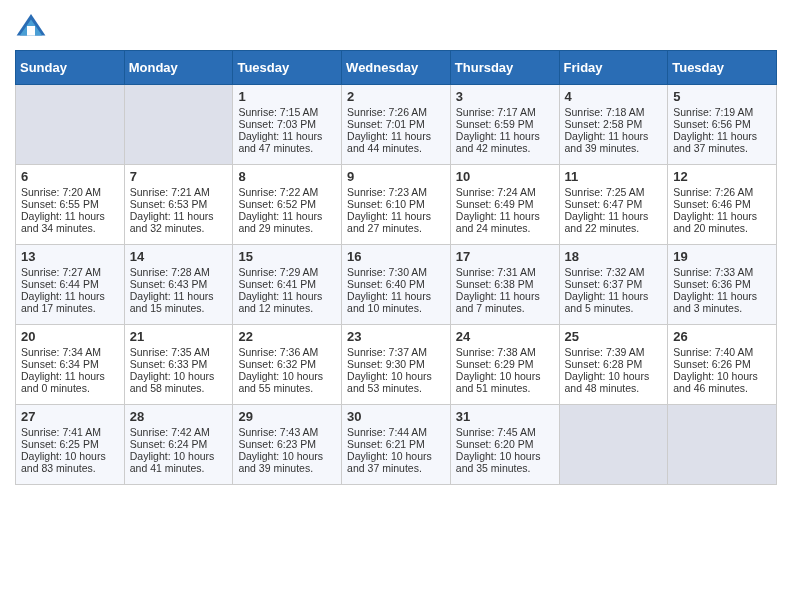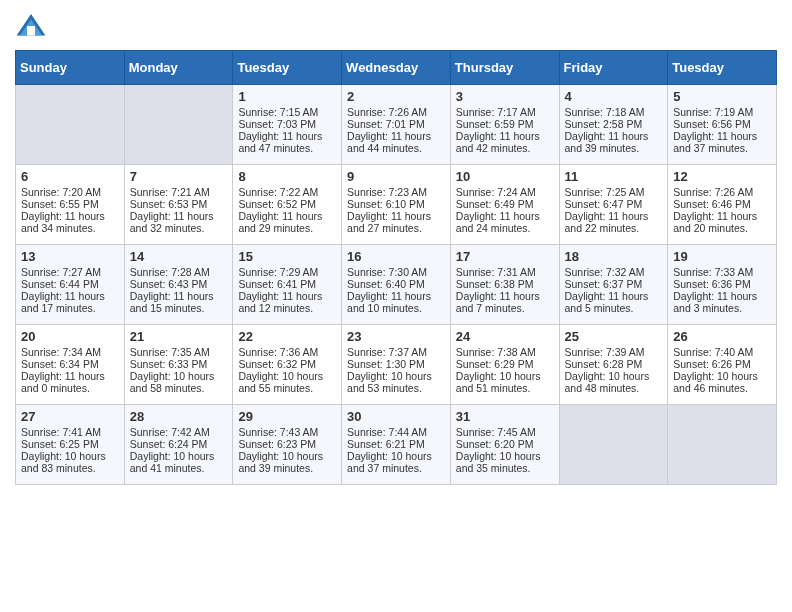--- a/index.html
+++ b/index.html
@@ -264,21 +264,21 @@
         </td>
         <td>
           <span class="day-number">22</span>
           <div>Sunrise: 7:36 AM</div>
           <div>Sunset: 6:32 PM</div>
           <div>Daylight: 10 hours and 55 minutes.</div>
         </td>
         <td>
           <span class="day-number">23</span>
           <div>Sunrise: 7:37 AM</div>
-          <div>Sunset: 1:30 PM</div>
+          <div>Sunset: 9:30 PM</div>
           <div>Daylight: 10 hours and 53 minutes.</div>
         </td>
         <td>
           <span class="day-number">24</span>
           <div>Sunrise: 7:38 AM</div>
           <div>Sunset: 6:29 PM</div>
           <div>Daylight: 10 hours and 51 minutes.</div>
         </td>
         <td>
           <span class="day-number">25</span>

